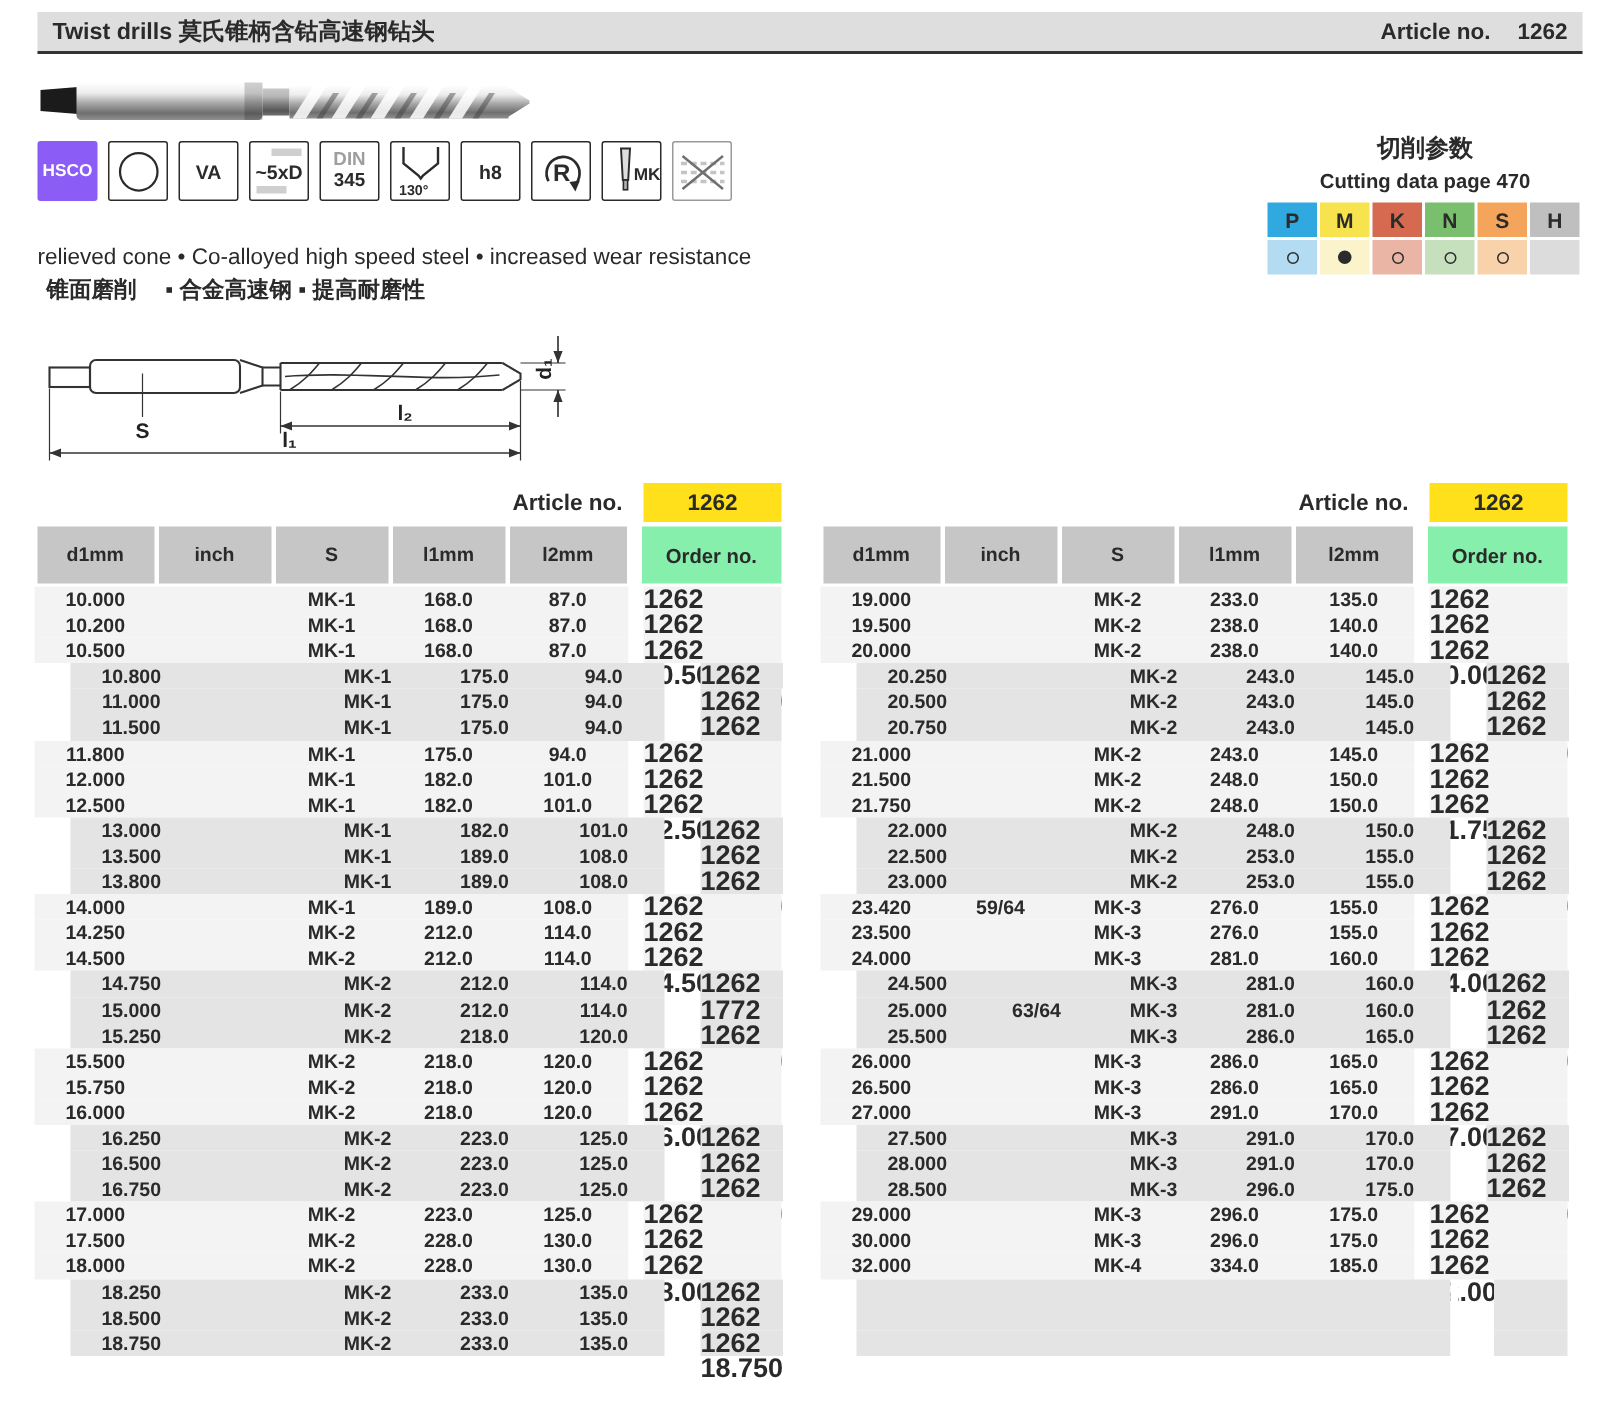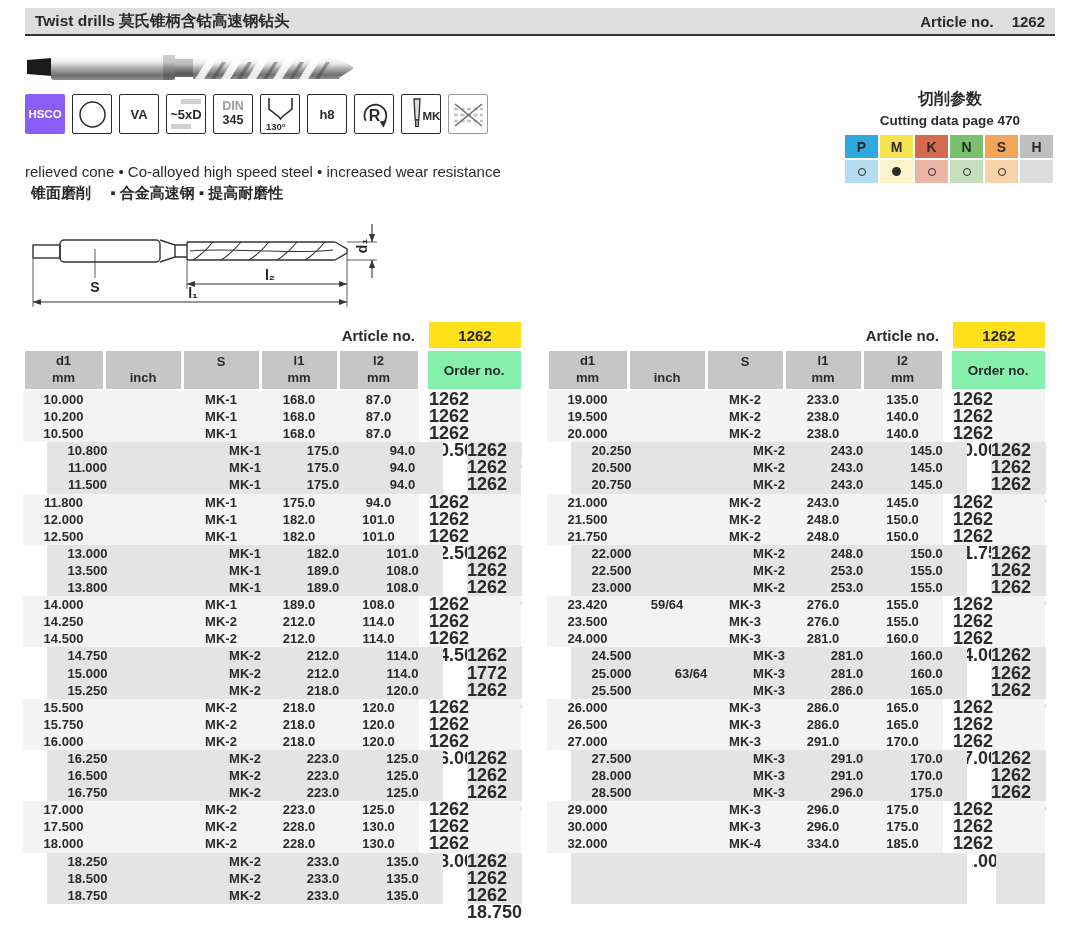--- a/index.html
+++ b/index.html
@@ -47,21 +47,21 @@
 
   
   .tables { position:absolute; left:23px; top:322px; display:flex; gap:26px; }
   .ptable { width:498px; }
   .art-row { height:26px; display:flex; justify-content:flex-end; align-items:center; margin-bottom:3px; }
   .art-label { font-size:15px; font-weight:bold; margin-right:14px; }
   .art-badge { width:92px; height:26px; background:#ffe01a; font-size:15px; font-weight:bold;
     display:flex; align-items:center; justify-content:center; }
   .head-row { display:flex; height:38px; margin-bottom:2px; }
   .hmain { display:flex; width:396px; }
-  .hcell { background:#c6c6c6; margin:0 1.5px; display:flex; flex-direction:column;
+  .hcell { background:#c6c6c6; margin:0 1.5px; display:flex; flex-direction:row;
     align-items:center; justify-content:center; font-size:13px; font-weight:bold; line-height:1.3; }
   .hcell .ln { display:block; min-height:16px; }
   .hspacer { width:10px; }
   .horder { width:110px; background:#86efac; display:flex; align-items:center; justify-content:center;
     font-size:13.5px; font-weight:bold; }
   .tbody .trow { display:flex; height:17.1px; }
   .band-main { width:396px; display:flex; }
   .band-main .c { text-align:center; font-size:13px; font-weight:bold; line-height:17.1px;
     white-space:nowrap; overflow:visible; }
   .c.c0,.c.c4 { width:81px; } .c.c1,.c.c2,.c.c3 { width:78px; }

